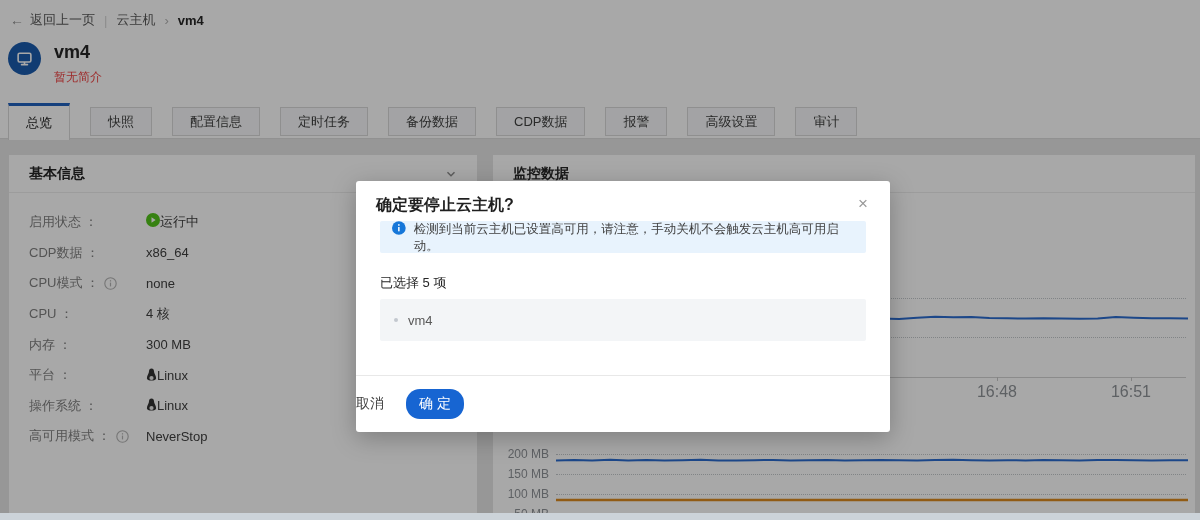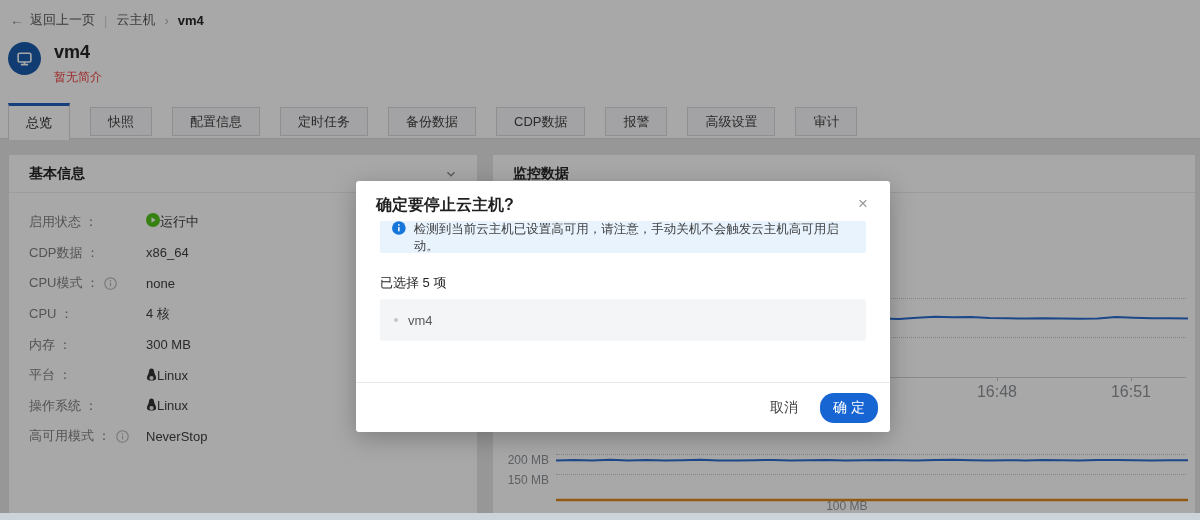--- a/index.html
+++ b/index.html
@@ -40,38 +40,38 @@
   .row-label { width:117px; color:#808080; display:flex; align-items:center; gap:5px; flex:none; }
   .row-value { color:#404040; display:flex; align-items:flex-start; }
   .row-value.link { color:#1d66cf; cursor:pointer; }
 
   
   .grid-dotted { position:absolute; border-top:1px dotted #c4c8cc; height:0; }
   .cpu-axis { position:absolute; left:63px; right:9px; top:222px; border-top:1px solid #d4d4d4; }
   .cpu-tick { position:absolute; top:222px; width:1px; height:4px; background:#c9c9c9; }
   .cpu-tick-label { position:absolute; top:228px; width:44px; text-align:center; font-size:16px; color:#8f9398; }
   .mem-row { position:absolute; left:6px; right:9px; height:14px; display:flex; align-items:center; }
-  .mem-label { width:50px; text-align:right; font-size:12px; color:#8f9398; flex:none;margin-top:12px; }
+  .mem-label { width:50px; text-align:right; font-size:12px; color:#8f9398; flex:none; }
   .mem-grid { flex:1; border-top:1px dotted #c4c8cc; margin-left:7px; }
   .chart-svg { position:absolute; overflow:visible; }
 
   
   .overlay { position:absolute; inset:0; background:rgba(0,0,0,0.34); z-index:10; }
   .bottom-strip { position:absolute; left:0; right:0; bottom:0; height:7px; background:#ccd3d9; z-index:15; }
 
   .modal { position:absolute; left:356px; top:181px; width:534px; height:251px; background:#fff; border-radius:3px; box-shadow:0 6px 24px rgba(0,0,0,0.25); z-index:20; }
   .modal-title { position:absolute; left:20px; top:14px; font-size:16px; font-weight:600; color:#1f1f1f; }
   .modal-close { position:absolute; right:18px; top:10px; font-size:17px; color:#999; cursor:pointer; padding:4px; line-height:1; }
   .modal-alert { position:absolute; left:24px; top:40px; width:486px; height:32px; background:#e8f3fd; border-radius:2px; display:flex; align-items:flex-start; padding:0 12px; gap:8px; }
   .modal-alert-text { font-size:12.5px; color:#404040; }
   .selected-label { position:absolute; left:24px; top:93px; font-size:13px; color:#262626; }
   .selected-item { position:absolute; left:24px; top:118px; width:486px; height:42px; background:#f3f5f7; border-radius:2px; display:flex; align-items:center; padding:0 14px; }
   .item-dot { width:4px; height:4px; border-radius:50%; background:#c3c8cf; margin-right:10px; flex:none; }
   .item-text { font-size:13px; color:#595959; }
-  .modal-footer { position:absolute; left:0; right:0; bottom:0; height:50px; border-top:1px solid #e8e8e8; display:flex; align-items:center; justify-content:flex-end; padding-right:12px; gap:22px; }
+  .modal-footer { position:absolute; left:0; right:0; bottom:0; height:57px; border-top:1px solid #e8e8e8; display:flex; align-items:center; justify-content:flex-start; padding-right:12px; gap:22px; }
   .btn-cancel { font-size:14px; color:#404040; background:none; border:none; cursor:pointer; }
   .btn-confirm { min-width:58px; height:30px; background:#1765d2; color:#fff; font-size:14px; border:none; border-radius:14px; cursor:pointer; padding:0 12px; white-space:nowrap; }
 </style>
 </head>
 <body>
 
 <div class="screen">
 
   <div class="breadcrumb">
     <span class="bc-back">
@@ -218,21 +218,21 @@
       <div class="cpu-tick-label" style="left:616px;">16:51</div>
 
       <div class="mem-row" style="top:292px;">
         <span class="mem-label">200 MB</span>
           <span class="mem-grid"></span>
       </div>
       <div class="mem-row" style="top:312px;">
         <span class="mem-label">150 MB</span>
           <span class="mem-grid"></span>
       </div>
-      <div class="mem-row" style="top:332px;flex-direction:column;">
+      <div class="mem-row" style="top:332px;">
         <span class="mem-label">100 MB</span>
           <span class="mem-grid"></span>
       </div>
       <div class="mem-row" style="top:352px;">
         <span class="mem-label">50 MB</span>
           <span class="mem-grid"></span>
       </div>
       <svg id="mem-svg" class="chart-svg" style="left:63px; top:286px;" width="632" height="90" viewBox="0 0 632 90">
           <polyline points="0.0,19.4 18.1,19.0 36.1,19.6 54.2,18.8 72.2,19.4 90.3,19.0 108.3,19.4 126.4,19.2 144.5,18.8 162.5,19.4 180.6,19.6 198.6,19.2 216.7,19.0 234.7,19.4 252.8,19.2 270.9,19.0 288.9,19.4 307.0,19.3 325.0,18.9 343.1,19.2 361.1,19.4 379.2,19.0 397.3,18.8 415.3,19.3 433.4,19.5 451.4,19.2 469.5,19.4 487.5,19.0 505.6,19.2 523.7,19.4 541.7,19.1 559.8,18.9 577.8,19.3 595.9,19.4 613.9,19.2 632.0,19.3" fill="none" stroke="#2b6cd0" stroke-width="2" stroke-linejoin="round"></polyline>
           <polyline points="0.0,59.0 18.1,58.9 36.1,59.1 54.2,59.0 72.2,59.0 90.3,59.0 108.3,59.0 126.4,58.9 144.5,59.1 162.5,59.0 180.6,59.0 198.6,59.0 216.7,59.0 234.7,59.0 252.8,58.9 270.9,59.0 288.9,59.0 307.0,59.0 325.0,59.1 343.1,59.0 361.1,59.0 379.2,59.0 397.3,59.0 415.3,58.9 433.4,59.0 451.4,59.0 469.5,59.0 487.5,59.0 505.6,59.0 523.7,59.0 541.7,59.0 559.8,59.0 577.8,59.0 595.9,59.0 613.9,59.0 632.0,59.0" fill="none" stroke="#dd8a1f" stroke-width="2.5" stroke-linejoin="round"></polyline>

